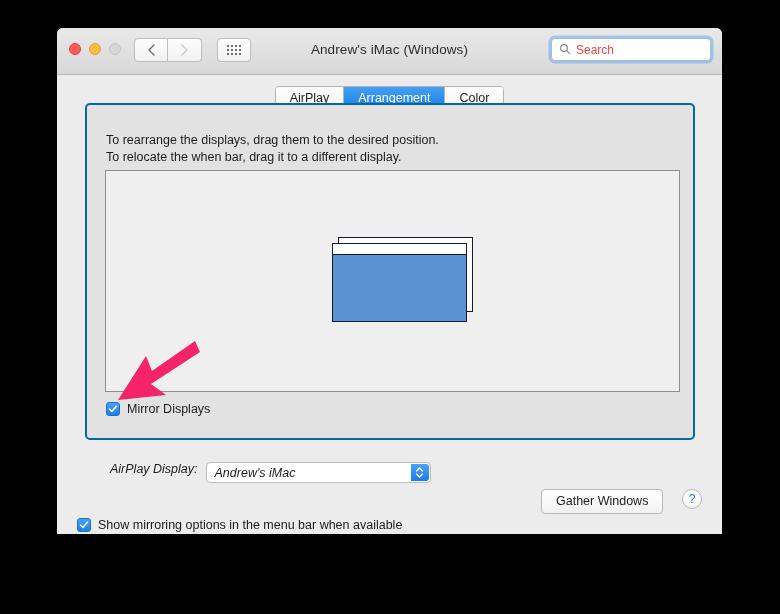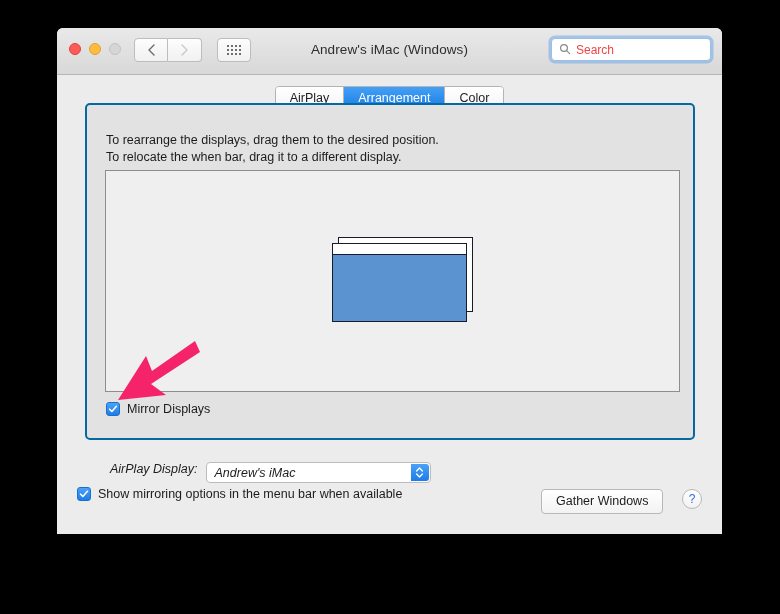--- a/index.html
+++ b/index.html
@@ -305,21 +305,21 @@
     background: linear-gradient(to bottom, #4ba3f7, #1d7ce8);
     border-radius: 0 3px 3px 0;
     display: flex;
     align-items: center;
     justify-content: center;
   }
 
   #show-mirroring-row {
     position: absolute;
     left: 20px;
-    top: 459px;
+    top: 490px;
     display: flex;
     align-items: flex-end;
   }
 
   #gather-windows {
     position: absolute;
     left: 484px;
     top: 461px;
     padding: 3px 14px 4px;
     font-size: 12.5px;

